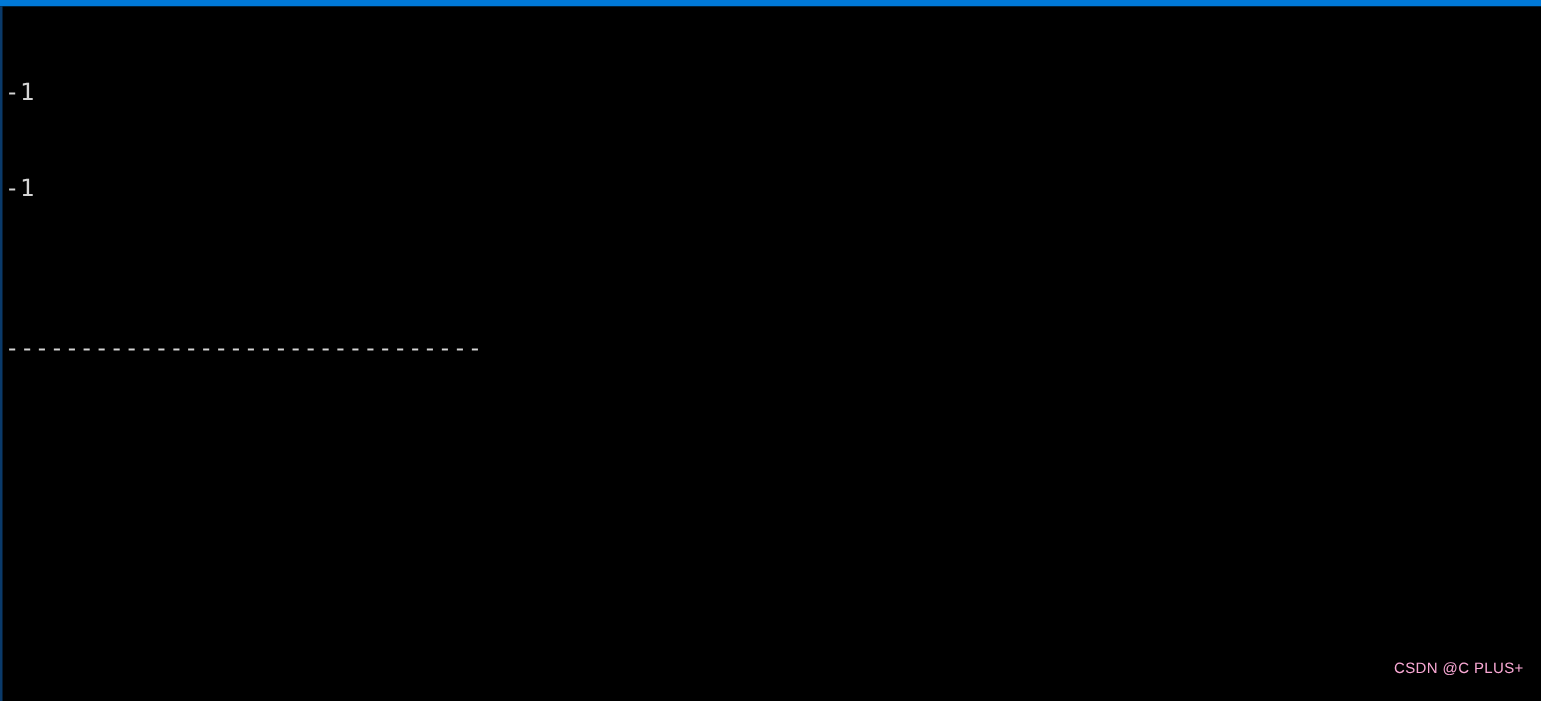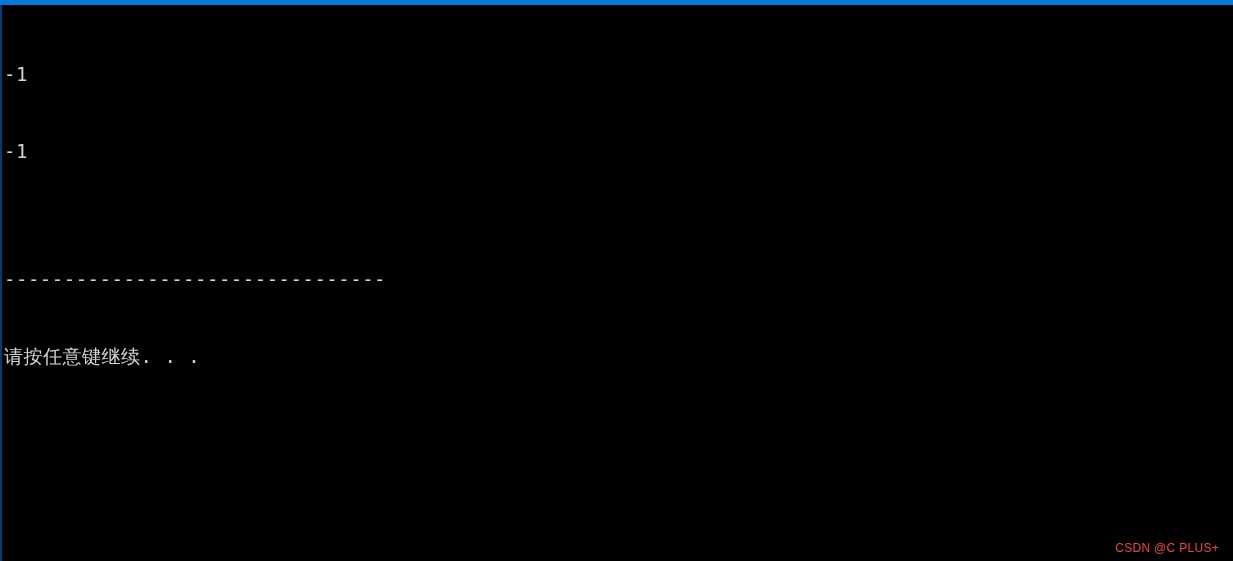--- a/index.html
+++ b/index.html
@@ -35,35 +35,34 @@
       line-height: 1.35;
       white-space: pre;
       font-weight: 400;
       letter-spacing: 0.5px;
     }
     .terminal-line {
       display: block;
     }
     .watermark {
       position: absolute;
-      bottom: 6px;
+      bottom: 20px;
       right: 14px;
-      color: #ef4444;
+      color: #f9a8d4;
       font-size: 12px;
       font-family: Arial, sans-serif;
       letter-spacing: 0.3px;
     }
   </style>
 </head>
 <body>
 
 <div class="title-bar"></div>
 <div class="left-border"></div>
 
 <div class="terminal-content">
   <span class="terminal-line">-1</span>
   <span class="terminal-line">-1</span>
   <span class="terminal-line"></span>
   <span class="terminal-line">--------------------------------</span>
-  <span class="terminal-line">请按任意键继续. . .</span>
 </div>
 
 <div class="watermark">CSDN @C PLUS+</div>
 
 </body></html>

